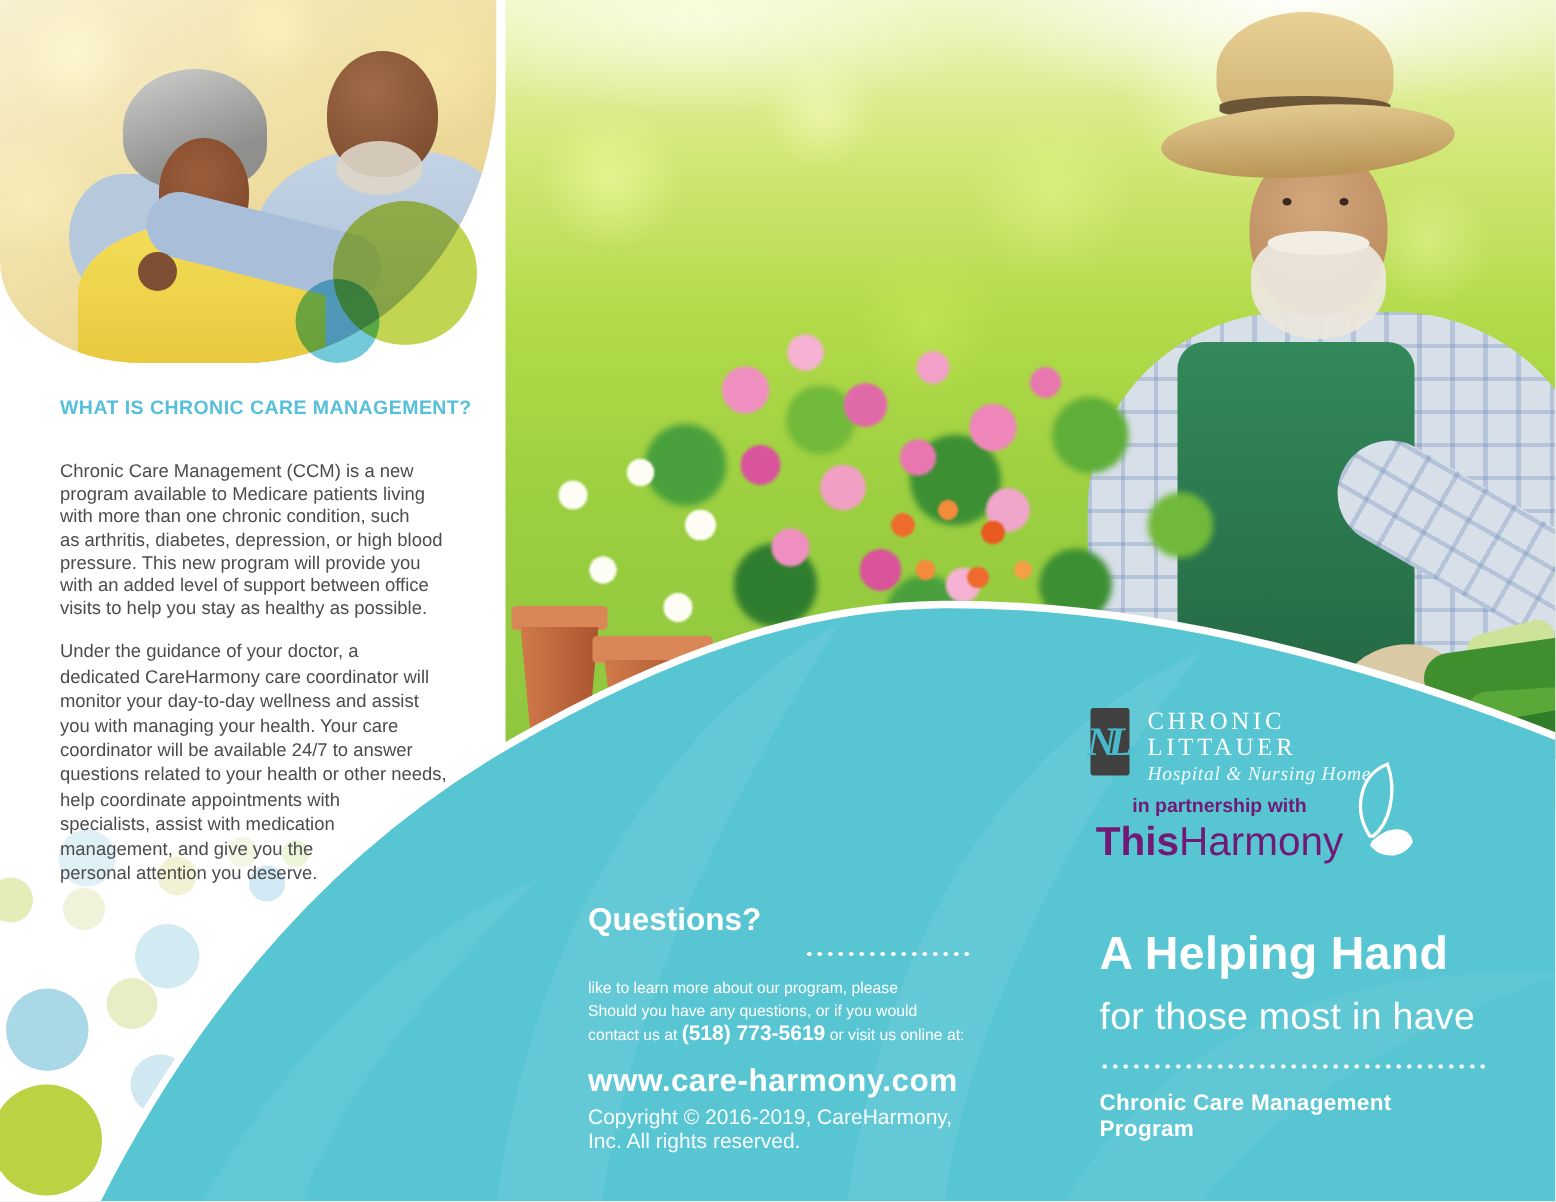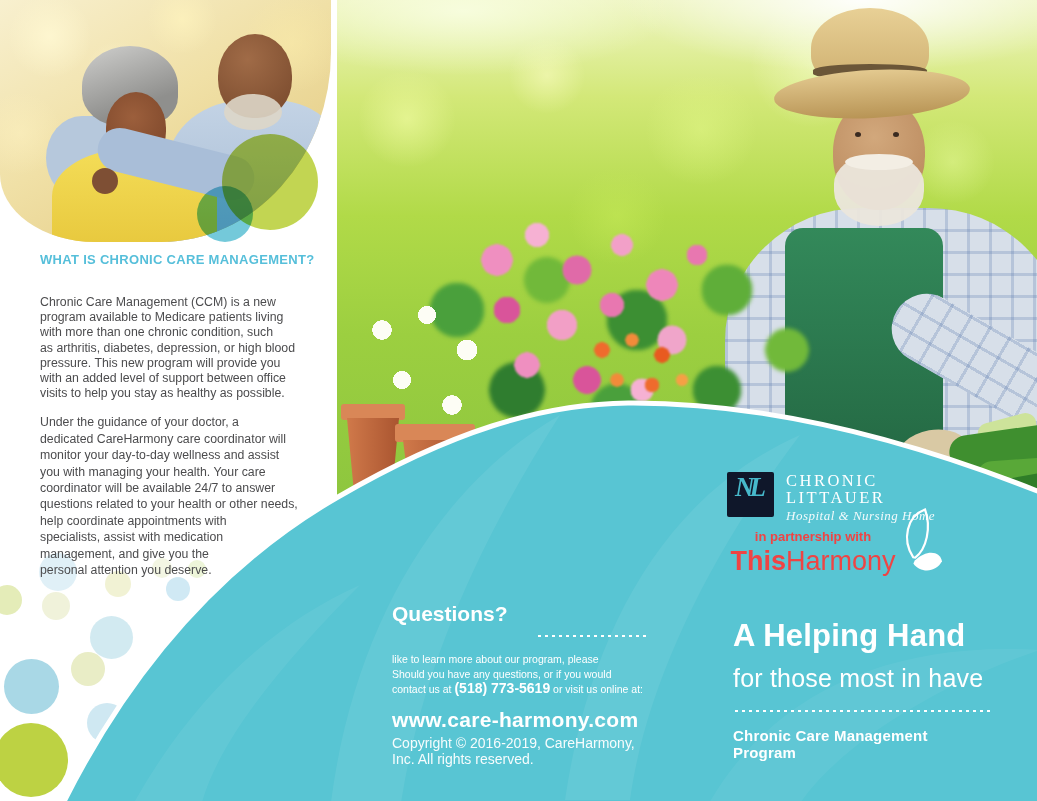--- a/index.html
+++ b/index.html
@@ -29,44 +29,44 @@
       radial-gradient(circle 90px at 68% 12%, rgba(250,255,210,.5), rgba(250,255,210,0) 70%),
       radial-gradient(circle 70px at 40% 40%, rgba(200,235,90,.5), rgba(200,235,90,0) 70%),
       linear-gradient(180deg,#eef5c0 0%,#d3e878 18%,#b1da48 40%,#9ccf40 62%,#8ac43e 100%);}
   .garden-photo > div{position:absolute;}
   .plaid{background-color:#d7dfe9;background-image:
       repeating-linear-gradient(90deg, rgba(96,126,176,.28) 0 3px, rgba(0,0,0,0) 3px 22px),
       repeating-linear-gradient(0deg, rgba(96,126,176,.28) 0 3px, rgba(0,0,0,0) 3px 22px);}
   
   .wave-svg{position:absolute;left:0;top:0;z-index:20;}
   
-  .left-panel-text{position:absolute;left:40px;top:252px;width:300px;z-index:30;}
+  .left-panel-text{position:absolute;left:40px;top:264px;width:300px;z-index:30;}
   .section-heading{font-size:13px;font-weight:bold;color:#56bfda;letter-spacing:.3px;}
   .body-copy{color:#4c4c4e;font-size:12.3px;white-space:pre-line;}
   .p1{margin-top:28px;line-height:15.2px;}
   .p2{margin-top:13px;line-height:16.4px;}
   .mid-block{position:absolute;left:392px;top:602px;width:256px;text-align:left;color:#fff;z-index:30;}
   .questions{font-size:21px;font-weight:bold;}
   .dots{background-image:radial-gradient(circle, #fff 1.3px, rgba(255,255,255,0) 1.5px);
         background-size:7px 4px;background-repeat:repeat-x;height:4px;}
   .mid-dots{width:112px;margin:8px 0 0 auto;}
   .contact{margin-top:14px;font-size:10.5px;line-height:14.5px;}
   .phone{font-size:14px;font-weight:bold;}
   .website{margin-top:11px;font-size:21px;font-weight:bold;letter-spacing:.3px;}
   .copyright{margin-top:3px;font-size:14px;color:rgba(255,255,255,.95);}
   .logo-row{position:absolute;left:727px;top:472px;display:flex;z-index:30;}
-  .logo-square{width:47px;height:45px;background:#0f172a;border-radius:2px;display:flex;
-               justify-content:center;}
+  .logo-square{width:26px;height:45px;background:#404040;border-radius:2px;display:flex;
+               align-items:center;justify-content:center;}
   .nl-mono{font-family:"Liberation Serif",serif;font-style:italic;font-weight:bold;
            font-size:27px;color:#47b9cb;letter-spacing:-5px;padding-right:5px;}
   .hosp-text{margin-left:12px;color:#fff;}
   .hosp-name{font-family:"Liberation Serif",serif;font-size:16.5px;letter-spacing:2.5px;line-height:17px;}
   .hosp-tag{font-family:"Liberation Serif",serif;font-style:italic;font-size:13px;
             letter-spacing:.5px;margin-top:2px;color:rgba(255,255,255,.92);}
-  .partner-block{position:absolute;left:727px;top:529px;width:172px;text-align:center;color:#ef4444;z-index:30;}
+  .partner-block{position:absolute;left:727px;top:529px;width:172px;text-align:center;color:#701a75;z-index:30;}
   .partnership{font-size:13px;font-weight:bold;}
   .wordmark{font-size:27px;margin-top:2px;white-space:nowrap;}
   .wm-bold{font-weight:bold;}
   .wm-light{font-weight:normal;}
   .butterfly{position:absolute;left:893px;top:506px;z-index:30;}
   .headline-block{position:absolute;left:733px;top:618px;width:262px;color:#fff;z-index:30;}
   .headline{font-size:31px;font-weight:bold;letter-spacing:.2px;}
   .subheadline{font-size:25px;font-weight:normal;margin-top:10px;letter-spacing:.2px;}
   .rp-dots{width:258px;margin-top:16px;}
   .program{font-size:15px;font-weight:bold;margin-top:14px;letter-spacing:.2px;}

